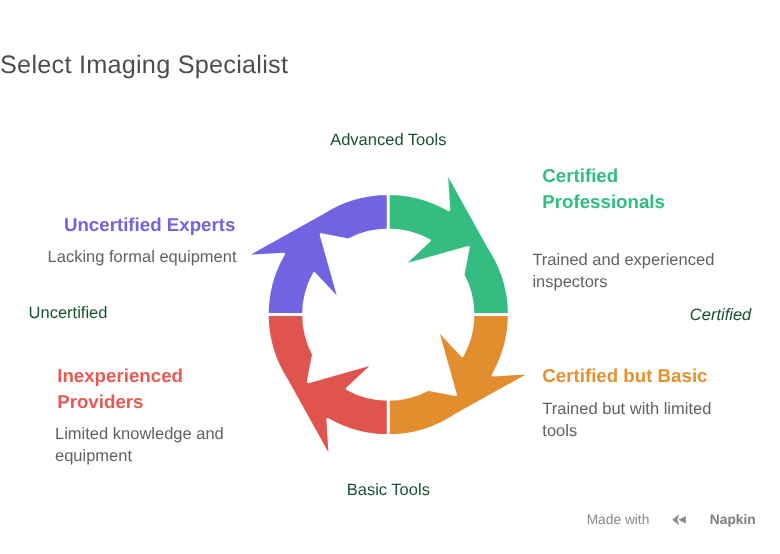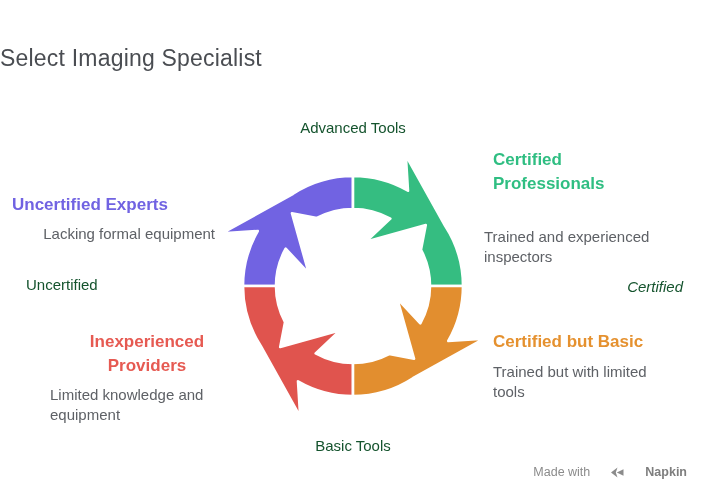--- a/index.html
+++ b/index.html
@@ -16,25 +16,25 @@
   .axis-top{left:253px;width:200px;top:119px;text-align:center;}
   .axis-bottom{left:253px;width:200px;top:437px;text-align:center;}
   .axis-left{left:26px;top:276px;}
   .axis-right{left:583px;width:100px;top:278px;text-align:right;font-style:italic;}
   .q-heading{font-size:17px;font-weight:700;line-height:24px;}
   .q-desc{font-size:15px;color:#5e6166;line-height:20px;}
   .c-purple{color:#7163e2;}
   .c-green{color:#2fbe82;}
   .c-red{color:#e65a52;}
   .c-orange{color:#e5912f;}
-  .ue-heading{left:0;width:214px;top:193px;white-space:nowrap;padding-left:12px;}
+  .ue-heading{left:0;width:214px;top:193px;text-align:right;white-space:nowrap;}
   .ue-desc{left:0;width:215px;top:224px;text-align:right;white-space:nowrap;}
   .cp-heading{left:493px;width:145px;top:148px;}
   .cp-desc{left:484px;width:185px;top:207px;margin-top:20px;}
-  .ip-heading{left:72px;width:150px;top:330px;text-align:center;}
+  .ip-heading{left:52px;width:150px;top:330px;text-align:left;}
   .ip-desc{left:50px;width:165px;top:385px;text-align:left;}
   .cb-heading{left:493px;width:200px;top:330px;white-space:nowrap;}
   .cb-desc{left:493px;width:182px;top:362px;}
   .diagram-svg{left:0;top:0;}
   .watermark{
     right:22px;top:465px;display:flex;align-items:center;gap:21px;
     font-size:12.5px;color:#8b8b8b;cursor:pointer;
   }
   .watermark .brand{font-weight:700;color:#7e7e7e;}
   .napkin-icon{display:inline-block;line-height:0;}

